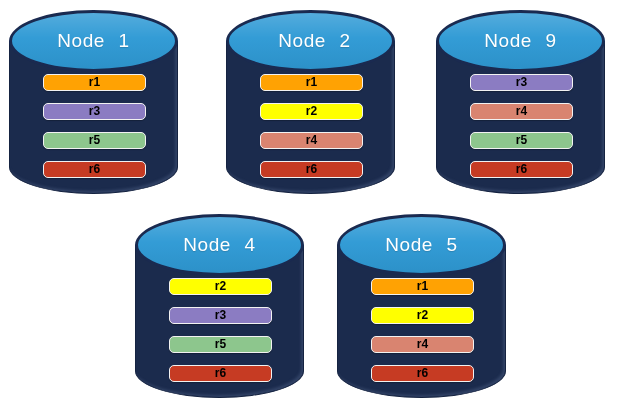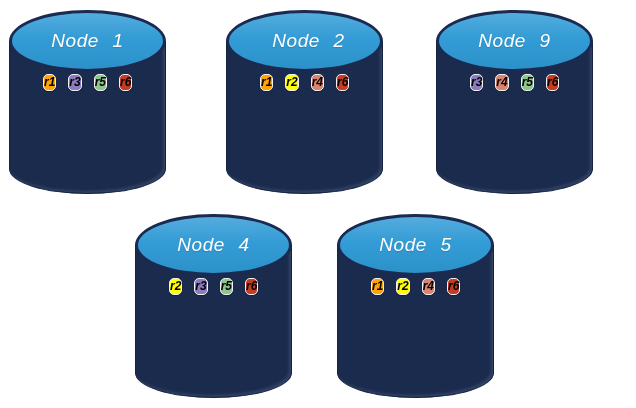--- a/index.html
+++ b/index.html
@@ -10,23 +10,22 @@
   }
   .canvas {
     position: relative;
     width: 636px;
     height: 408px;
     background: #ffffff;
     overflow: hidden;
   }
   .cylinder {
     position: absolute;
-    width: 157px;
+    width: 169px;
     height: 184px;
-    font-style: italic;
   }
   .cyl-body {
     position: absolute;
     left: 0;
     right: 0;
     top: 31px;
     bottom: 0;
     background: #1B2B4D;
     border: 1px solid #152341;
     box-sizing: border-box;
@@ -56,21 +55,21 @@
     letter-spacing: 0.5px;
     text-shadow: 0 1px 1px rgba(0,0,0,0.15);
     white-space: nowrap;
   }
   .bars {
     position: absolute;
     left: 34px;
     right: 32px;
     top: 64px;
     display: flex;
-    flex-direction: row;
+    flex-direction: column;
     gap: 12px;
     z-index: 3;
   }
   .bar {
     height: 15px;
     border-radius: 5px;
     border: 1px solid #f2f2f2;
     box-sizing: content-box;
     color: #000000;
     font-weight: bold;

